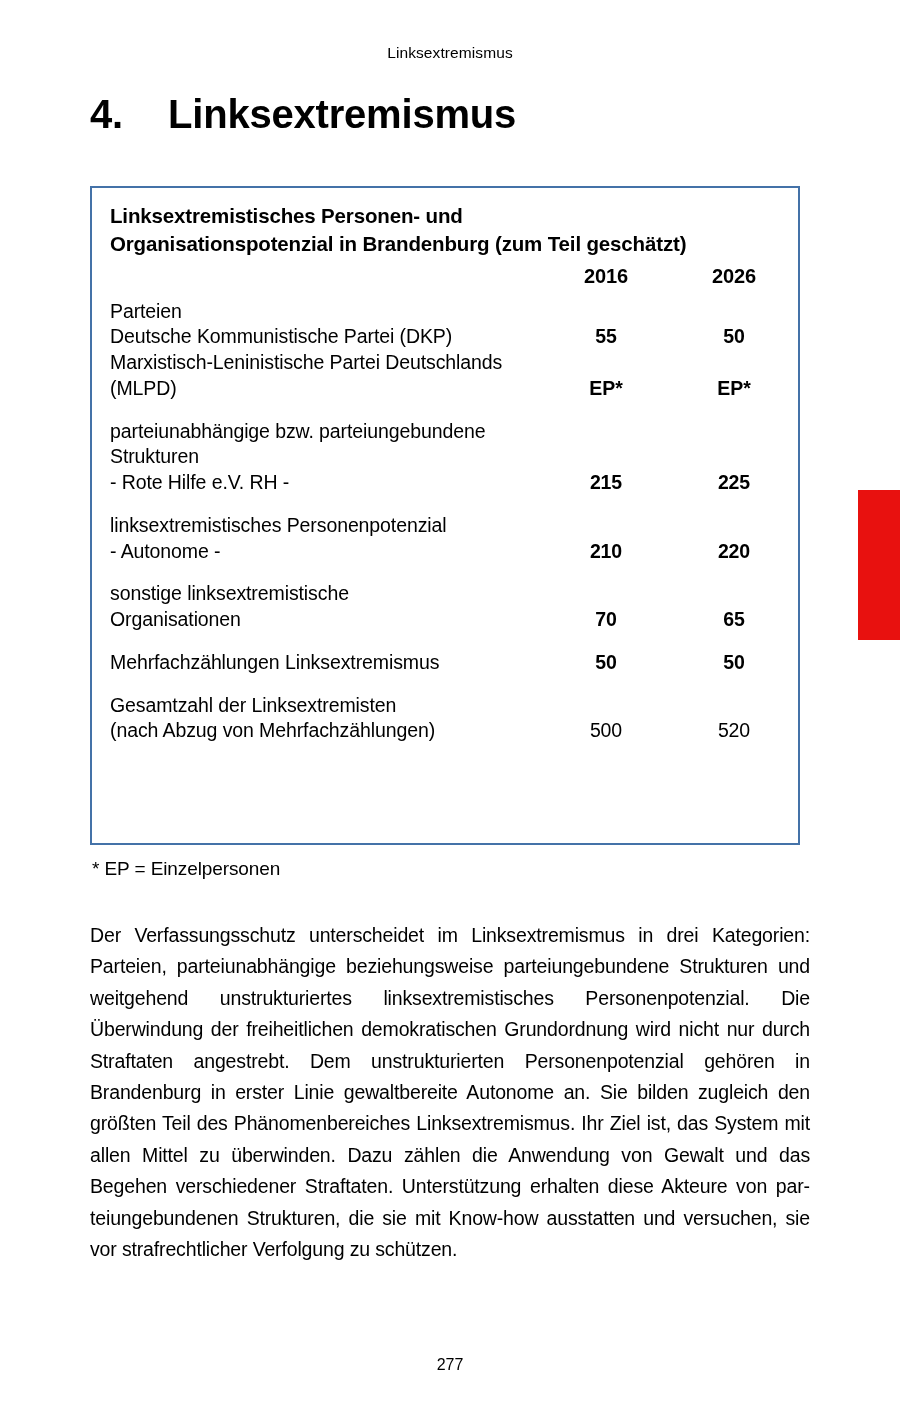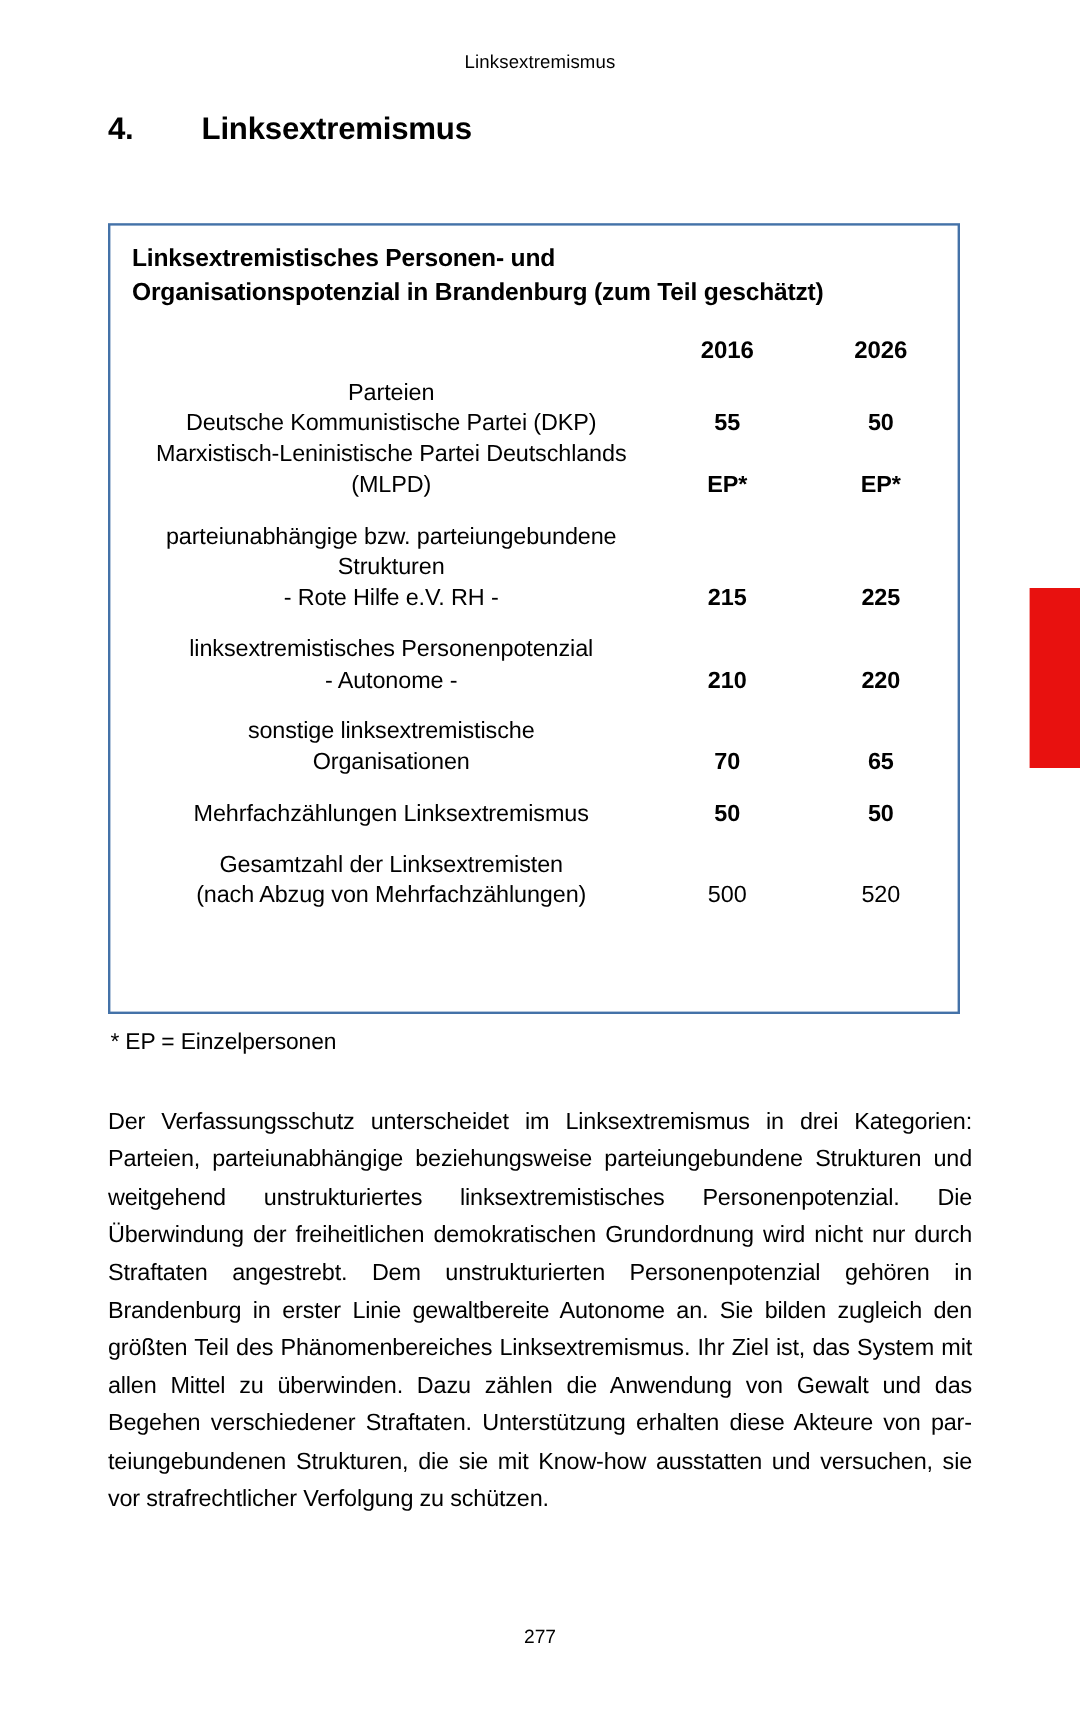--- a/index.html
+++ b/index.html
@@ -26,21 +26,21 @@
     font-size: 15.5px;
     letter-spacing: 0.1px;
   }
 
   
   .chapter-title {
     position: absolute;
     top: 92px;
     left: 90px;
     width: 720px;
-    font-size: 26px;
+    font-size: 40px;
     font-weight: bold;
     letter-spacing: -0.2px;
     white-space: nowrap;
   }
   .chapter-number {
     display: inline-block;
     width: 78px;
   }
 
   
@@ -73,34 +73,34 @@
     font-weight: bold;
     line-height: 1.35;
     letter-spacing: -0.15px;
     white-space: nowrap;
   }
 
   table.potential {
     border-collapse: collapse;
     width: 688px;
     table-layout: fixed;
-    margin-top: 22px;
+    margin-top: 6px;
   }
   table.potential col.c-label { width: 432px; }
   table.potential col.c-2016  { width: 128px; }
   table.potential col.c-2017  { width: 128px; }
 
   table.potential td {
     font-size: 19.5px;
     line-height: 1.32;
     vertical-align: bottom;
     padding: 0;
     letter-spacing: -0.1px;
   }
-  td.label { text-align: center; }
+  td.label { text-align: left; }
   td.num {
     text-align: center;
     padding-left: 4px;
     font-weight: bold;
   }
 
   tr.yearhead td {
     font-weight: bold;
     font-size: 20px;
     padding-bottom: 9px;

